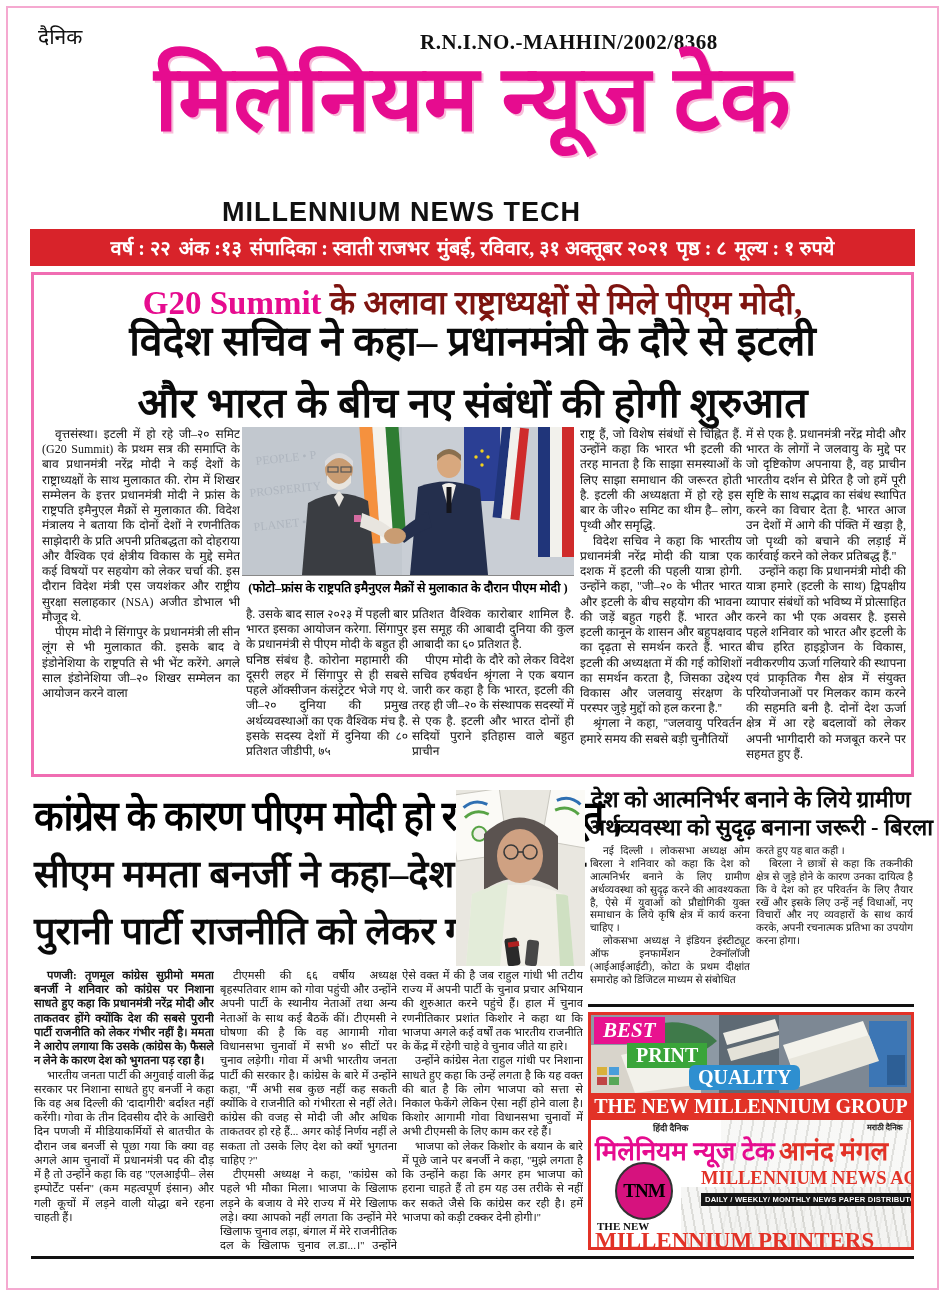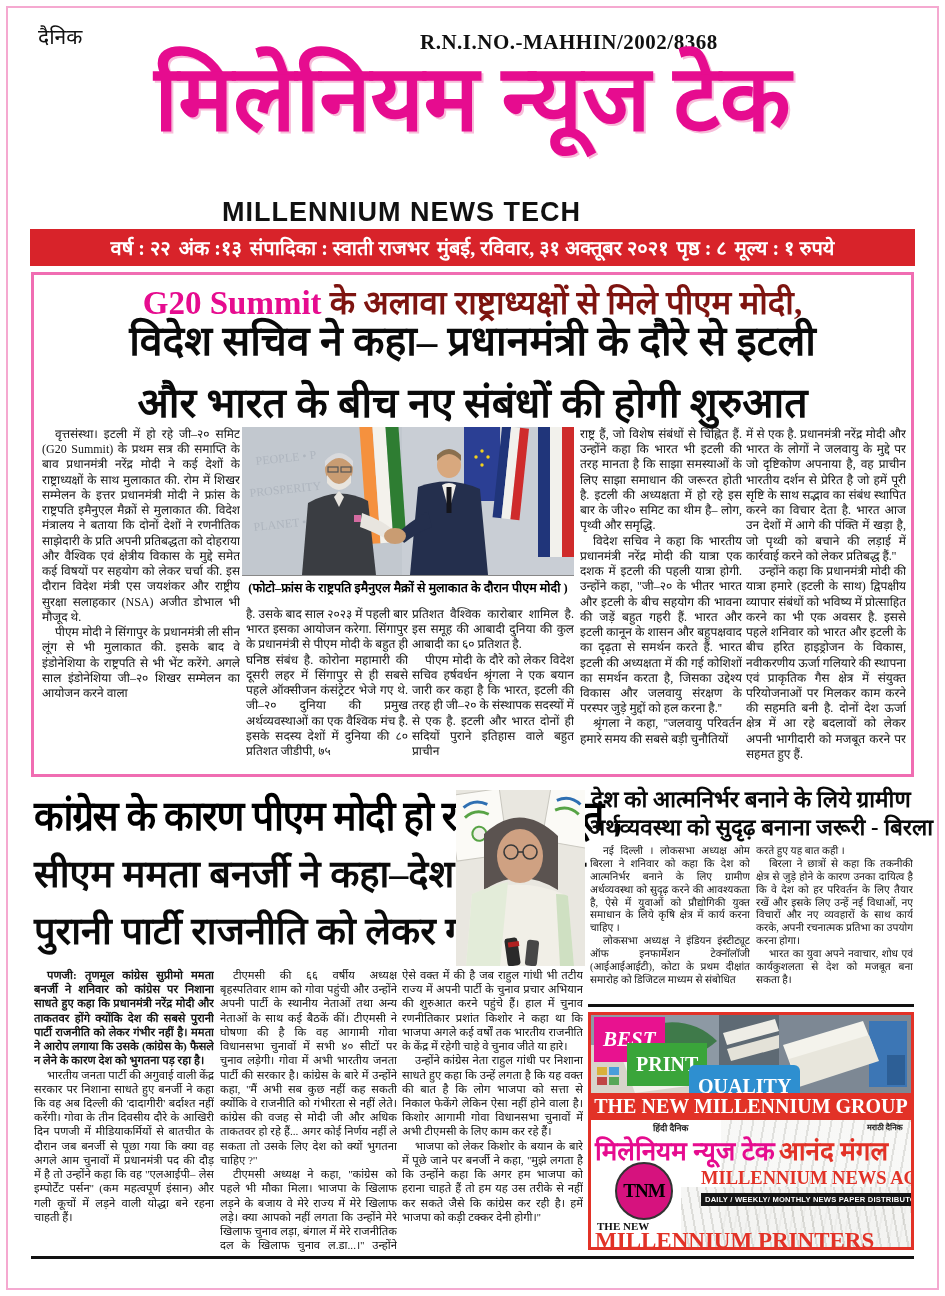--- a/index.html
+++ b/index.html
@@ -46,21 +46,21 @@
 
   
   .s3h{left:588px;top:786px;width:326px;text-align:center;font-size:22.5px;font-weight:bold;
        color:#0a0a0a;line-height:1.25;white-space:nowrap;}
   .news3{font-size:10.4px;line-height:1.24;}
   .rule{background:#111;}
 
   
   .adbox{left:588px;top:1012px;width:320px;height:232px;border:3px solid #e23227;background:#fff;overflow:hidden;}
   .ad-collage{position:absolute;left:0;top:0;width:320px;height:78px;}
-  .chip{position:absolute;color:#fff;font-weight:bold;font-family:"Liberation Serif",serif;padding:10px 9px;}
+  .chip{position:absolute;color:#fff;font-weight:bold;font-family:"Liberation Serif",serif;padding:1px 9px;}
   .chip.best{left:3px;top:2px;background:#e8128f;font-size:21px;font-style:italic;}
   .chip.print{left:36px;top:28px;background:#3aa53a;font-size:20px;}
   .chip.quality{left:98px;top:50px;background:#2e8fd0;font-size:20px;border-radius:6px;}
   .ad-band{position:absolute;left:0;top:78px;width:320px;height:27px;background:#e23227;color:#fff;
            text-align:center;font-size:20px;font-weight:bold;line-height:27px;
            font-family:"Liberation Serif",serif;white-space:nowrap;}
   .ad-white{position:absolute;left:0;top:105px;width:320px;height:127px;background:#fff;}
   .fan{position:absolute;right:0;top:0;width:190px;height:127px;opacity:.75;
        background:repeating-linear-gradient(100deg,#f6f6f4 0 9px,#d7d7d3 9px 11px);}
   .fan2{position:absolute;right:0;bottom:0;width:230px;height:60px;opacity:.7;
@@ -234,21 +234,20 @@
     <p>नई दिल्ली । लोकसभा अध्यक्ष ओम बिरला ने शनिवार को कहा कि देश को आत्मनिर्भर बनाने के लिए ग्रामीण अर्थव्यवस्था को सुदृढ़ करने की आवश्यकता है, ऐसे में युवाओं को प्रौद्योगिकी युक्त समाधान के लिये कृषि क्षेत्र में कार्य करना चाहिए ।</p>
     <p>लोकसभा अध्यक्ष ने इंडियन इंस्टीट्यूट ऑफ इनफार्मेशन टेक्नॉलॉजी (आईआईआईटी), कोटा के प्रथम दीक्षांत समारोह को डिजिटल माध्यम से संबोधित</p>
   </div>
   <div class="abs s3h">
     <div>देश को आत्मनिर्भर बनाने के लिये ग्रामीण</div>
     <div>अर्थव्यवस्था को सुदृढ़ बनाना जरूरी - बिरला</div>
   </div>
   <div class="abs news news3" style="left:756px;top:845px;width:157px;height:156px;">
     <p class="cont">करते हुए यह बात कही ।</p>
     <p>बिरला ने छात्रों से कहा कि तकनीकी क्षेत्र से जुड़े होने के कारण उनका दायित्व है कि वे देश को हर परिवर्तन के लिए तैयार रखें और इसके लिए उन्हें नई विधाओं, नए विचारों और नए व्यवहारों के साथ कार्य करके, अपनी रचनात्मक प्रतिभा का उपयोग करना होगा।</p>
-    <p>भारत का युवा अपने नवाचार, शोध एवं कार्यकुशलता से देश को मजबूत बना सकता है।</p>
   </div>
   <div class="abs rule" style="left:588px;top:1004px;width:326px;height:3px;"></div>
 
   <div class="abs adbox">
     <div class="ad-collage">
       <svg width="320" height="78" viewBox="0 0 320 78">
         <rect width="320" height="78" fill="#8d99a4"></rect>
         <rect x="0" y="30" width="110" height="48" fill="#d8d4cb"></rect>
         <rect x="6" y="52" width="10" height="8" fill="#d9b13a"></rect>
           <rect x="18" y="52" width="10" height="8" fill="#4a9edb"></rect>

